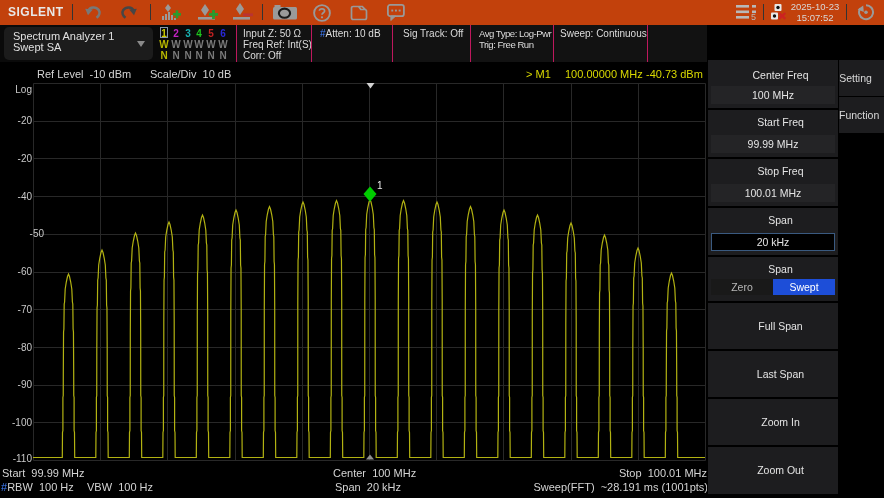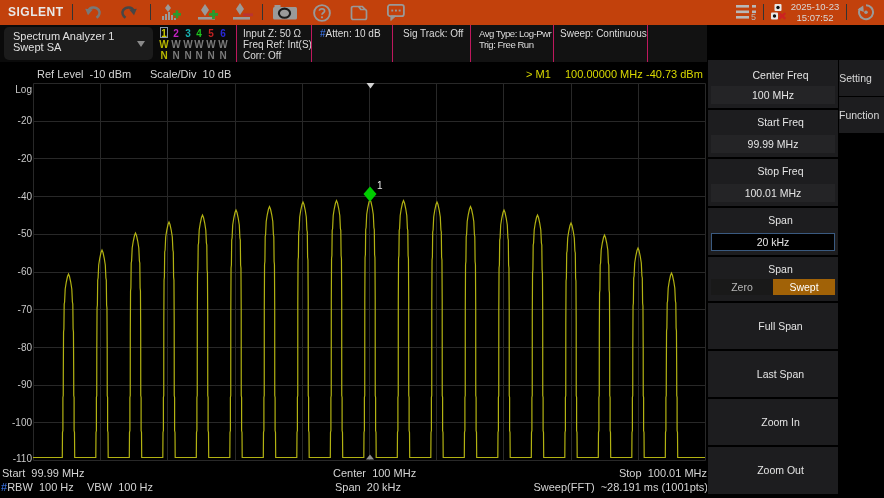--- a/index.html
+++ b/index.html
@@ -194,21 +194,21 @@
         <path d="M33 395.5L62.3 395.5L62.5 370.5L62.9 368.5L62.9 335.5L63.25 333.5L63.3 312L63.55 270L63.9 267L64.2 242L64.6 240L65.2 227L66.3 220L67.5 214.5L68.5 212L68.5 212L69.5 214.5L70.7 220L71.8 227L72.4 240L72.8 242L73.1 267L73.45 270L73.7 312L73.75 333.5L74.1 335.5L74.1 368.5L74.5 370.5L74.7 395.5L95.8 395.5L96 370.5L96.4 368.5L96.4 335.5L96.75 333.5L96.8 288L97.05 246L97.4 243L97.7 218L98.1 216L98.7 203L99.8 196L101 190.5L102 188L102 188L103 190.5L104.2 196L105.3 203L105.9 216L106.3 218L106.6 243L106.95 246L107.2 288L107.25 333.5L107.6 335.5L107.6 368.5L108 370.5L108.2 395.5L129.3 395.5L129.5 370.5L129.9 368.5L129.9 335.5L130.25 333.5L130.3 271L130.55 229L130.9 226L131.2 201L131.6 199L132.2 186L133.3 179L134.5 173.5L135.5 171L135.5 171L136.5 173.5L137.7 179L138.8 186L139.4 199L139.8 201L140.1 226L140.45 229L140.7 271L140.75 333.5L141.1 335.5L141.1 368.5L141.5 370.5L141.7 395.5L162.8 395.5L163 370.5L163.4 368.5L163.4 335.5L163.75 333.5L163.8 260L164.05 218L164.4 215L164.7 190L165.1 188L165.7 175L166.8 168L168 162.5L169 160L169 160L170 162.5L171.2 168L172.3 175L172.9 188L173.3 190L173.6 215L173.95 218L174.2 260L174.25 333.5L174.6 335.5L174.6 368.5L175 370.5L175.2 395.5L196.3 395.5L196.5 370.5L196.9 368.5L196.9 335.5L197.25 333.5L197.3 253L197.55 211L197.9 208L198.2 183L198.6 181L199.2 168L200.3 161L201.5 155.5L202.5 153L202.5 153L203.5 155.5L204.7 161L205.8 168L206.4 181L206.8 183L207.1 208L207.45 211L207.7 253L207.75 333.5L208.1 335.5L208.1 368.5L208.5 370.5L208.7 395.5L229.8 395.5L230 370.5L230.4 368.5L230.4 335.5L230.75 333.5L230.8 248L231.05 206L231.4 203L231.7 178L232.1 176L232.7 163L233.8 156L235 150.5L236 148L236 148L237 150.5L238.2 156L239.3 163L239.9 176L240.3 178L240.6 203L240.95 206L241.2 248L241.25 333.5L241.6 335.5L241.6 368.5L242 370.5L242.2 395.5L263.3 395.5L263.5 370.5L263.9 368.5L263.9 335.5L264.25 333.5L264.3 244.5L264.55 202.5L264.9 199.5L265.2 174.5L265.6 172.5L266.2 159.5L267.3 152.5L268.5 147L269.5 144.5L269.5 144.5L270.5 147L271.7 152.5L272.8 159.5L273.4 172.5L273.8 174.5L274.1 199.5L274.45 202.5L274.7 244.5L274.75 333.5L275.1 335.5L275.1 368.5L275.5 370.5L275.7 395.5L296.8 395.5L297 370.5L297.4 368.5L297.4 335.5L297.75 333.5L297.8 240L298.05 198L298.4 195L298.7 170L299.1 168L299.7 155L300.8 148L302 142.5L303 140L303 140L304 142.5L305.2 148L306.3 155L306.9 168L307.3 170L307.6 195L307.95 198L308.2 240L308.25 333.5L308.6 335.5L308.6 368.5L309 370.5L309.2 395.5L330.3 395.5L330.5 370.5L330.9 368.5L330.9 335.5L331.25 333.5L331.3 238.5L331.55 196.5L331.9 193.5L332.2 168.5L332.6 166.5L333.2 153.5L334.3 146.5L335.5 141L336.5 138.5L336.5 138.5L337.5 141L338.7 146.5L339.8 153.5L340.4 166.5L340.8 168.5L341.1 193.5L341.45 196.5L341.7 238.5L341.75 333.5L342.1 335.5L342.1 368.5L342.5 370.5L342.7 395.5L363.8 395.5L364 370.5L364.4 368.5L364.4 335.5L364.75 333.5L364.8 237.5L365.05 195.5L365.4 192.5L365.7 167.5L366.1 165.5L366.7 152.5L367.8 145.5L369 140L370 137.5L370 137.5L371 140L372.2 145.5L373.3 152.5L373.9 165.5L374.3 167.5L374.6 192.5L374.95 195.5L375.2 237.5L375.25 333.5L375.6 335.5L375.6 368.5L376 370.5L376.2 395.5L397.3 395.5L397.5 370.5L397.9 368.5L397.9 335.5L398.25 333.5L398.3 238.5L398.55 196.5L398.9 193.5L399.2 168.5L399.6 166.5L400.2 153.5L401.3 146.5L402.5 141L403.5 138.5L403.5 138.5L404.5 141L405.7 146.5L406.8 153.5L407.4 166.5L407.8 168.5L408.1 193.5L408.45 196.5L408.7 238.5L408.75 333.5L409.1 335.5L409.1 368.5L409.5 370.5L409.7 395.5L430.8 395.5L431 370.5L431.4 368.5L431.4 335.5L431.75 333.5L431.8 240L432.05 198L432.4 195L432.7 170L433.1 168L433.7 155L434.8 148L436 142.5L437 140L437 140L438 142.5L439.2 148L440.3 155L440.9 168L441.3 170L441.6 195L441.95 198L442.2 240L442.25 333.5L442.6 335.5L442.6 368.5L443 370.5L443.2 395.5L464.3 395.5L464.5 370.5L464.9 368.5L464.9 335.5L465.25 333.5L465.3 244.5L465.55 202.5L465.9 199.5L466.2 174.5L466.6 172.5L467.2 159.5L468.3 152.5L469.5 147L470.5 144.5L470.5 144.5L471.5 147L472.7 152.5L473.8 159.5L474.4 172.5L474.8 174.5L475.1 199.5L475.45 202.5L475.7 244.5L475.75 333.5L476.1 335.5L476.1 368.5L476.5 370.5L476.7 395.5L497.8 395.5L498 370.5L498.4 368.5L498.4 335.5L498.75 333.5L498.8 248L499.05 206L499.4 203L499.7 178L500.1 176L500.7 163L501.8 156L503 150.5L504 148L504 148L505 150.5L506.2 156L507.3 163L507.9 176L508.3 178L508.6 203L508.95 206L509.2 248L509.25 333.5L509.6 335.5L509.6 368.5L510 370.5L510.2 395.5L531.3 395.5L531.5 370.5L531.9 368.5L531.9 335.5L532.25 333.5L532.3 253L532.55 211L532.9 208L533.2 183L533.6 181L534.2 168L535.3 161L536.5 155.5L537.5 153L537.5 153L538.5 155.5L539.7 161L540.8 168L541.4 181L541.8 183L542.1 208L542.45 211L542.7 253L542.75 333.5L543.1 335.5L543.1 368.5L543.5 370.5L543.7 395.5L564.8 395.5L565 370.5L565.4 368.5L565.4 335.5L565.75 333.5L565.8 261L566.05 219L566.4 216L566.7 191L567.1 189L567.7 176L568.8 169L570 163.5L571 161L571 161L572 163.5L573.2 169L574.3 176L574.9 189L575.3 191L575.6 216L575.95 219L576.2 261L576.25 333.5L576.6 335.5L576.6 368.5L577 370.5L577.2 395.5L598.3 395.5L598.5 370.5L598.9 368.5L598.9 335.5L599.25 333.5L599.3 273L599.55 231L599.9 228L600.2 203L600.6 201L601.2 188L602.3 181L603.5 175.5L604.5 173L604.5 173L605.5 175.5L606.7 181L607.8 188L608.4 201L608.8 203L609.1 228L609.45 231L609.7 273L609.75 333.5L610.1 335.5L610.1 368.5L610.5 370.5L610.7 395.5L631.8 395.5L632 370.5L632.4 368.5L632.4 335.5L632.75 333.5L632.8 286L633.05 244L633.4 241L633.7 216L634.1 214L634.7 201L635.8 194L637 188.5L638 186L638 186L639 188.5L640.2 194L641.3 201L641.9 214L642.3 216L642.6 241L642.95 244L643.2 286L643.25 333.5L643.6 335.5L643.6 368.5L644 370.5L644.2 395.5L665.3 395.5L665.5 370.5L665.9 368.5L665.9 335.5L666.25 333.5L666.3 311L666.55 269L666.9 266L667.2 241L667.6 239L668.2 226L669.3 219L670.5 213.5L671.5 211L671.5 211L672.5 213.5L673.7 219L674.8 226L675.4 239L675.8 241L676.1 266L676.45 269L676.7 311L676.75 333.5L677.1 335.5L677.1 368.5L677.5 370.5L677.7 395.5L705 395.5" stroke="#b2b212" fill="none" stroke-width="1.2"></path>
         <path d="M366.5 21 L374.5 21 L370.5 26.5 Z" fill="#d2d2d2"></path>
         <path d="M366 397.5 L374 397.5 L370 392.5 Z" fill="#909090"></path>
         <path d="M370 124.5 L376.5 132 L370 139.8 L363.5 132 Z" fill="#00cc00"></path>
         <text x="377" y="127" fill="#e8e8e8" font-size="10" font-family="Liberation Sans">1</text>
       </svg>
     <div class="ylab" style="left:0px;top:22px;">Log</div>
     <div class="ylab" style="left:0px;top:53px;">-20</div>
     <div class="ylab" style="left:0px;top:91px;">-20</div>
     <div class="ylab" style="left:0px;top:129px;">-40</div>
-    <div class="ylab" style="left:0px;top:166px;">-50</div>
+    <div class="ylab" style="left:12px;top:166px;">-50</div>
     <div class="ylab" style="left:0px;top:204px;">-60</div>
     <div class="ylab" style="left:0px;top:242px;">-70</div>
     <div class="ylab" style="left:0px;top:280px;">-80</div>
     <div class="ylab" style="left:0px;top:317px;">-90</div>
     <div class="ylab" style="left:0px;top:355px;">-100</div>
     <div class="ylab" style="left:0px;top:391px;">-110</div>
     <div class="wtxt" style="left:2px;top:405px">Start  99.99 MHz</div>
     <div class="wtxt" style="left:333px;top:405px">Center  100 MHz</div>
     <div class="wtxt" style="right:0px;top:405px">Stop  100.01 MHz</div>
     <div class="wtxt" style="left:1px;top:419px"><span style="color:#4080ff">#</span>RBW  100 Hz</div>
@@ -232,21 +232,21 @@
           <div class="val">100.01 MHz</div>
         </div>
       <div class="pbtn" style="height:47px">
           <div class="lab">Span</div>
           <div class="val" style="background:#000;border:1px solid #3a5a80;line-height:16px">20 kHz</div>
         </div>
       <div class="pbtn" style="height:44px">
           <div class="lab">Span</div>
         <div class="val" style="background:none;display:flex;padding:0;height:16px;line-height:16px;bottom:6px">
           <div style="flex:1;background:#191919;color:#b8b8b8">Zero</div>
-          <div style="flex:1;background:#a16207;color:#fff">Swept</div>
+          <div style="flex:1;background:#1d4ed8;color:#fff">Swept</div>
         </div>
       </div>
       <div class="pbtn big">
           <div class="lab">Full Span</div>
         </div>
       <div class="pbtn big">
           <div class="lab">Last Span</div>
         </div>
       <div class="pbtn big">
           <div class="lab">Zoom In</div>

